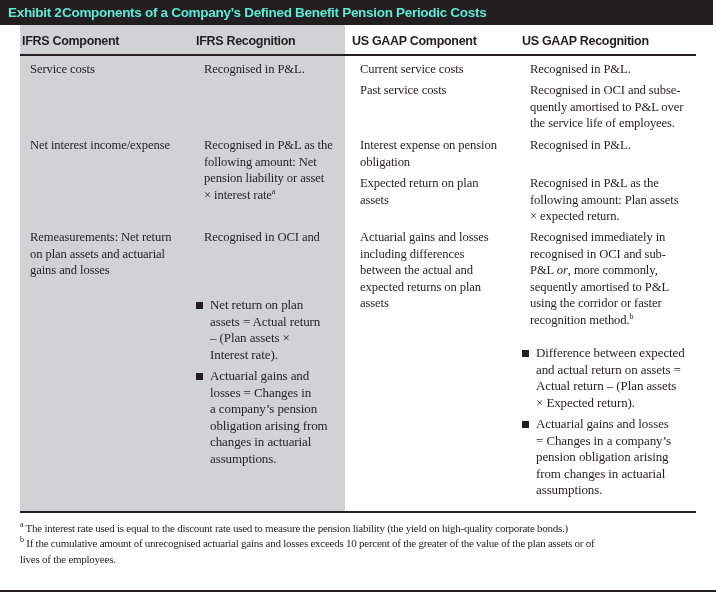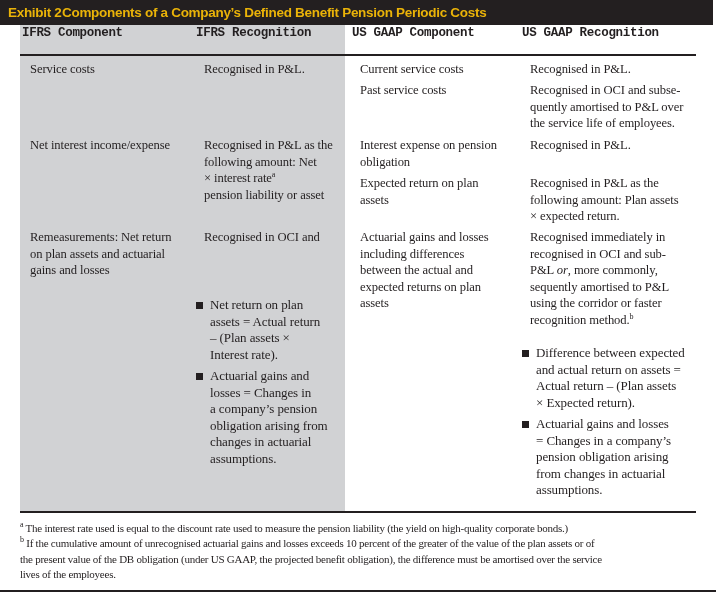--- a/index.html
+++ b/index.html
@@ -3,34 +3,34 @@
 <meta charset="utf-8">
 <style>
   html, body { margin: 0; padding: 0; background: #ffffff; }
   body {
     width: 716px; height: 595px; position: relative; overflow: hidden;
     font-family: "Liberation Serif", "DejaVu Serif", serif;
     color: #231f20;
   }
   .titlebar {
     position: absolute; left: 0; top: 0; width: 713px; height: 25px;
-    background: #231f20; color: #eab308;
+    background: #231f20; color: #5eead4;
     font-family: "Liberation Sans", "DejaVu Sans", sans-serif;
     font-weight: bold; font-size: 13.5px; line-height: 25px;
     letter-spacing: -0.3px;
   }
   .titlebar .ex { position: absolute; left: 8px; }
   .titlebar .tt { position: absolute; left: 62px; }
   .graybg {
     position: absolute; left: 20px; top: 25px; width: 325px; height: 486px;
     background: #d1d2d4;
   }
   .hdr {
-    position: absolute; top: 18px; height: 30px; line-height: 30px;
-    font-family: Liberation Mono, monospace;
+    position: absolute; top: 26px; height: 30px; line-height: 30px;
+    font-family: Liberation Sans, sans-serif;
     font-weight: bold; font-size: 12.5px; letter-spacing: -0.3px;
   }
   .rule { position: absolute; left: 20px; width: 676px; background: #231f20; }
   .cell {
     position: absolute; font-size: 12.6px; line-height: 16.6px;
     letter-spacing: -0.1px;
     margin-left: 8px;
   }
   .bl { position: absolute; font-size: 13px; line-height: 16.6px; padding-left: 14px; letter-spacing: -0.1px; }
   .bl .sq {
@@ -70,22 +70,22 @@
     <div>quently amortised to P&amp;L over</div>
     <div>the service life of employees.</div>
   </div>
 </div>
 
 <div>
   <div class="cell" style="left:22px;top:137px">Net interest income/expense</div>
   <div class="cell" style="left:196px;top:137px">
     <div>Recognised in P&amp;L as the</div>
     <div>following amount: Net</div>
+    <div>pension liability or asset</div>
     <div><span>× interest rate</span><sup>a</sup></div>
-    <div>pension liability or asset</div>
   </div>
   <div class="cell" style="left:352px;top:137px">
     <div>Interest expense on pension</div>
     <div>obligation</div>
   </div>
   <div class="cell" style="left:522px;top:137px">Recognised in P&amp;L.</div>
   <div class="cell" style="left:352px;top:175px">
     <div>Expected return on plan</div>
     <div>assets</div>
   </div>
@@ -157,17 +157,16 @@
   </div>
 </div>
 
 <div class="rule" style="top:511px;height:2px"></div>
 
 <div class="fn" style="top:521px">
   <sup>a</sup><span> The interest rate used is equal to the discount rate used to measure the pension liability (the yield on high-quality corporate bonds.)</span>
 </div>
 <div class="fn" style="top:536px">
   <div><sup>b</sup><span> If the cumulative amount of unrecognised actuarial gains and losses exceeds 10 percent of the greater of the value of the plan assets or of</span></div>
-  <div>the present value of the DB obligation (under US GAAP, the projected benefit obligation), the difference must be amortised over the service</div>
   <div>lives of the employees.</div>
 </div>
 
 <div style="position:absolute;left:0;top:590px;width:716px;height:1.5px;background:#231f20"></div>
 
 </body></html>

